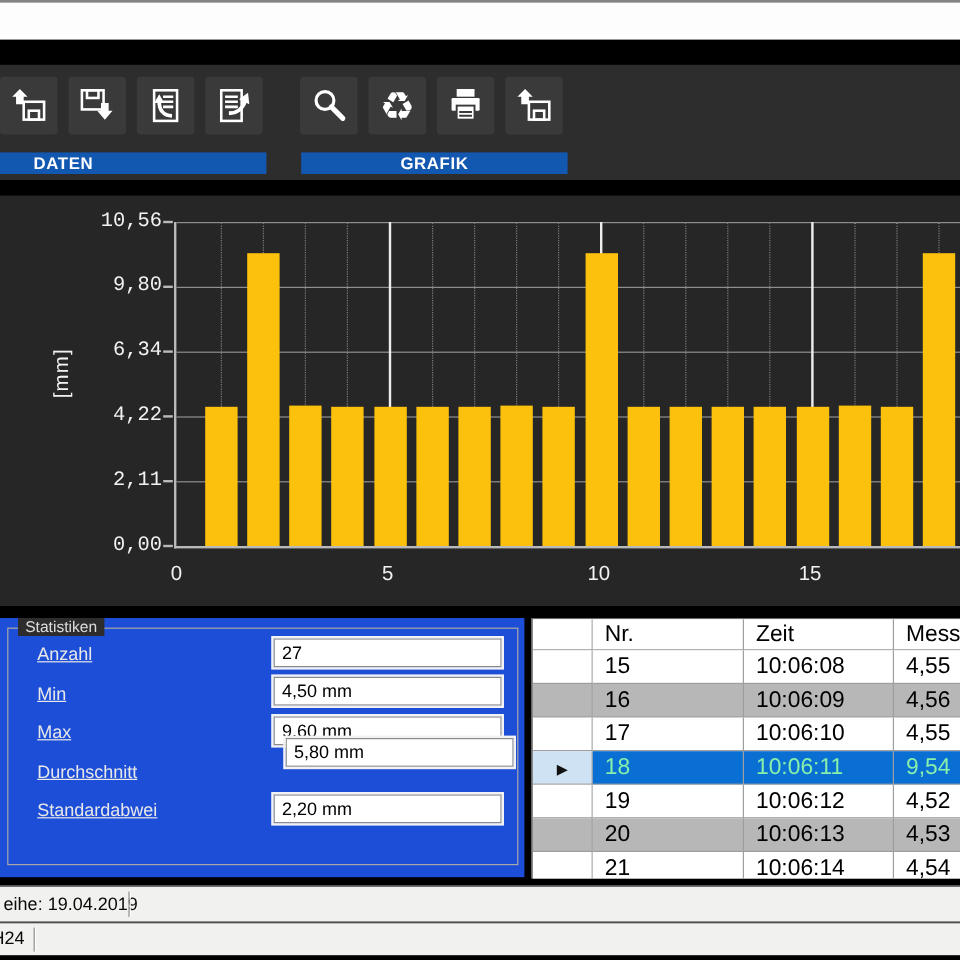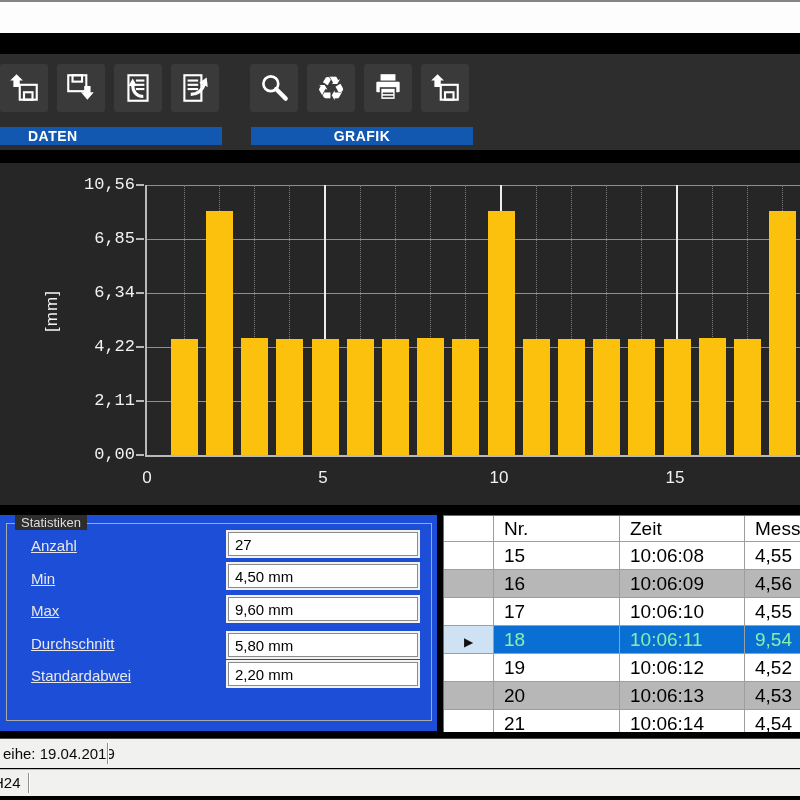--- a/index.html
+++ b/index.html
@@ -154,21 +154,21 @@
   </div>
 
   <div class="blue-bar daten">DATEN</div>
   <div class="blue-bar grafik">GRAFIK</div>
 </div>
 
 <div class="chart-panel">
   <span class="yaxis-title">[mm]</span>
 
   <span class="ylab" style="top:12px">10,56</span>
-  <span class="ylab" style="top:66px">6,85</span>
+  <span class="ylab" style="top:66px">9,80</span>
   <span class="ylab" style="top:120px">6,34</span>
   <span class="ylab" style="top:174px">4,22</span>
   <span class="ylab" style="top:228px">2,11</span>
   <span class="ylab" style="top:282px">0,00</span>
 
   <div class="plot-area">
       <div class="hgrid" style="top: 216px;"></div>
       <div class="hgrid" style="top: 162px;"></div>
       <div class="hgrid" style="top: 108px;"></div>
       <div class="hgrid" style="top: 54px;"></div>
@@ -230,21 +230,21 @@
     <span class="stat-label" style="top:10px">Anzahl</span>
     <input class="stat-input" style="top: 8px;" value="27">
 
     <span class="stat-label" style="top:43px">Min</span>
     <input class="stat-input" style="top: 40px;" value="4,50 mm">
 
     <span class="stat-label" style="top:75px">Max</span>
     <input class="stat-input" style="top: 73px;" value="9,60 mm">
 
     <span class="stat-label" style="top:108px">Durchschnitt</span>
-    <input class="stat-input" style="top: 109px;" value="5,80 mm">
+    <input class="stat-input" style="top: 91px; margin-left: 10px;" value="5,80 mm">
 
     <span class="stat-label" style="top:140px">Standardabwei</span>
     <input class="stat-input" style="top: 138px;" value="2,20 mm">
   </div>
 </div>
 
 <div class="table-panel">
 
   <div class="t-cell t-head sel-cell" style="left:0;width:50px"></div>
   <div class="t-cell t-head" style="left:50px;width:126px">Nr.</div>

